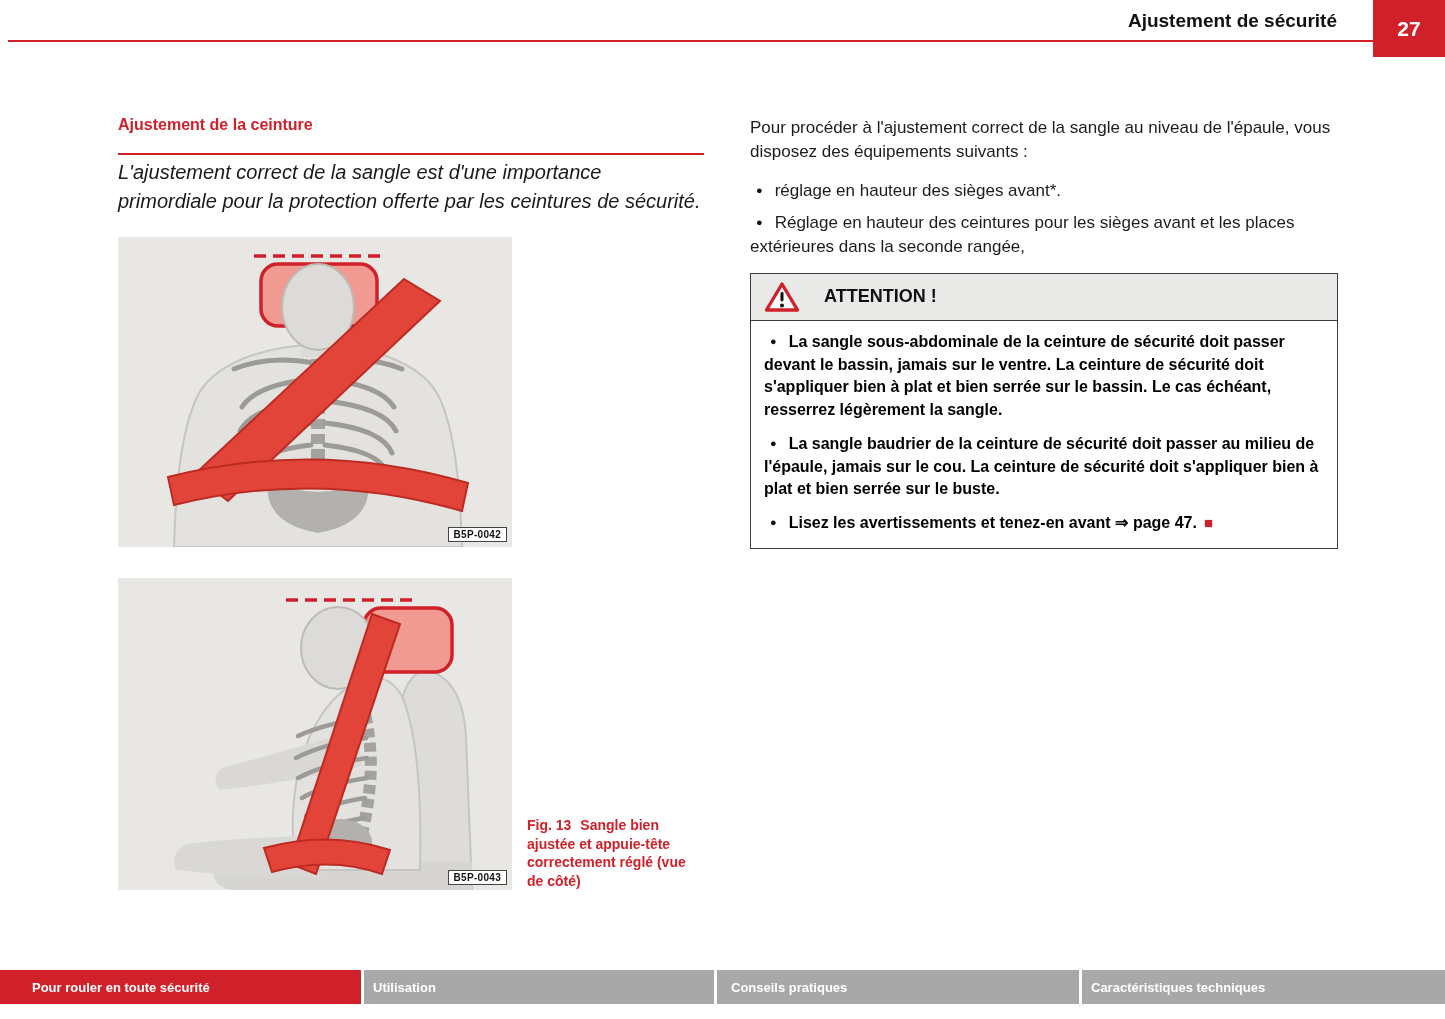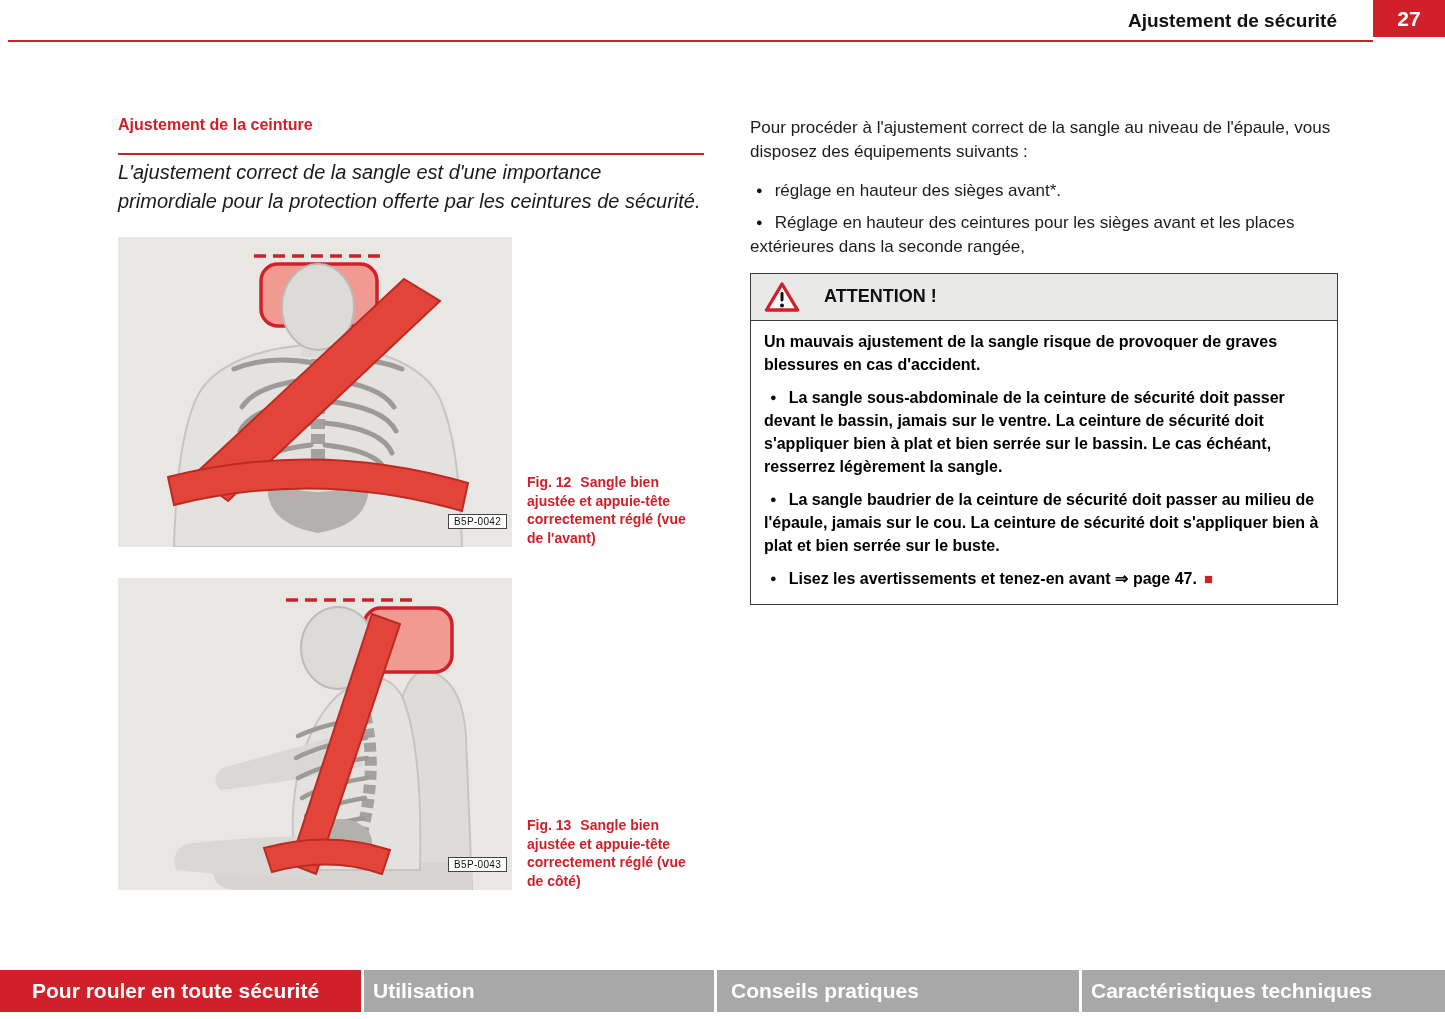--- a/index.html
+++ b/index.html
@@ -14,36 +14,36 @@
   body{
     width:1445px;height:1019px;position:relative;overflow:hidden;
     background:#ffffff;
     font-family:"Liberation Sans", sans-serif;
     color:var(--ink);
   }
   .abs{position:absolute;}
 
   
   #header-title{top:10px;right:108px;font-size:19px;font-weight:bold;color:#111;}
-  #page-number{top:0;right:0;width:72px;height:37px;background:var(--red);
+  #page-number{top:0;right:0;width:72px;height:57px;background:var(--red);
     color:#fff;font-size:21px;font-weight:bold;display:flex;align-items:center;justify-content:center;}
   #header-rule{top:40px;left:8px;width:1365px;height:2px;background:var(--red);}
 
   
   #left-col{left:118px;top:116px;width:586px;}
   .section-title{color:var(--red);font-size:16px;font-weight:bold;margin:0 0 3px 0;
     padding-bottom:19px;border-bottom:2px solid var(--red);}
   .intro-italic{font-style:italic;font-size:20px;line-height:1.45;margin:0 0 21px 0;color:#1a1a1a;}
 
   .figure-row{display:flex;align-items:flex-end;}
   .figure-row.second{margin-top:31px;}
   .figure-image{position:relative;flex:0 0 auto;width:394px;background:#e8e7e4;}
   .figure-image svg{display:block;}
-  .img-code{position:absolute;right:5px;bottom:18px;background:#fff;border:1px solid #444;
-    font-size:10px;font-weight:normal;padding:1px 5px;letter-spacing:.3px;color:#111;}
+  .img-code{position:absolute;right:5px;bottom:5px;background:#fff;border:1px solid #444;
+    font-size:10px;font-weight:bold;padding:1px 5px;letter-spacing:.3px;color:#111;}
   .figure-caption{margin-left:15px;width:177px;color:var(--red);font-size:14px;font-weight:bold;line-height:1.32;}
   .figure-caption .fig-label{margin-right:9px;}
 
   
   #right-col{left:750px;top:116px;width:588px;font-size:17px;line-height:1.4;}
   #right-col .r-intro{margin:0 0 15px 0;}
   .bullet-line{margin:0 0 9px 0;}
   .blt{display:inline-block;margin:0 12px 0 6px;font-size:11px;vertical-align:2px;color:#111;}
   .blt::before{content:"\25CF";}
 
@@ -51,22 +51,22 @@
   .attention-header{background:#e9e9e8;border-bottom:1px solid #3c3c3c;
     display:flex;align-items:center;gap:24px;padding:7px 13px;}
   .attention-title{font-size:18px;font-weight:bold;color:#111;}
   .attention-body{padding:10px 13px 13px 13px;font-weight:bold;font-size:16px;line-height:1.42;color:#000;}
   .attention-body p{margin:0 0 11px 0;}
   .attention-body p:last-child{margin-bottom:0;}
   .page-ref{color:#000;}
   .end-marker{color:var(--red);margin-left:7px;font-size:15px;}
 
   
-  .footer-tab{position:absolute;top:970px;height:42px;display:flex;align-items:center;
-    color:#fff;font-weight:bold;font-size:21px;background:var(--footer-gray);}
+  .footer-tab{position:absolute;top:970px;height:34px;display:flex;align-items:center;
+    color:#fff;font-weight:bold;font-size:13px;background:var(--footer-gray);}
   #ftab0{left:0;width:361px;background:var(--red);padding-left:32px;}
   #ftab1{left:364px;width:350px;padding-left:9px;}
   #ftab2{left:717px;width:362px;padding-left:14px;}
   #ftab3{left:1082px;width:363px;padding-left:9px;}
 </style>
 </head>
 <body>
 
 <div class="abs" id="header-title">Ajustement de sécurité</div>
 <div class="abs" id="page-number">27</div>
@@ -97,23 +97,20 @@
           <path d="M193,186 Q 136,192 126,216"></path>
             <path d="M207,186 Q 264,192 274,216"></path>
           <path d="M193,208 Q 140,214 132,234"></path>
             <path d="M207,208 Q 260,214 268,234"></path>
         </g>
         <path d="M150,242 Q 200,268 250,242 Q 256,286 200,296 Q 144,286 150,242 Z" fill="#b2b1ae"></path>
         <polygon points="286,42 322,64 110,264 76,238" fill="#e2443a" stroke="#bd2a22" stroke-width="2"></polygon>
         <path d="M50,240 Q 200,202 350,246 L 344,274 Q 200,232 56,268 Z" fill="#e2443a" stroke="#bd2a22" stroke-width="2"></path>
       </svg>
       <div class="img-code">B5P-0042</div>
-    </div>
-    <div class="figure-caption">
-      <span class="fig-label">Fig. 12</span><span>Sangle bien ajustée et appuie-tête correctement réglé (vue de l'avant)</span>
     </div>
   </div>
 
   <div class="figure-row second">
     <div class="figure-image">
       <svg width="394" height="312" viewBox="0 0 394 312">
         <rect width="394" height="312" fill="#e8e7e4"></rect>
         <path d="M306,92 Q 344,98 348,158 L 354,312 L 262,312 L 280,140 Q 286,98 306,92 Z" fill="#dddcd9" stroke="#c6c5c2" stroke-width="2"></path>
         <path d="M96,284 Q 90,312 120,312 L 354,312 L 354,284 Z" fill="#d6d5d2"></path>
         <rect x="246" y="30" width="88" height="64" rx="17" fill="#f19a92" stroke="#d0202a" stroke-width="3.5"></rect>
@@ -155,21 +152,20 @@
   <div class="attention">
     <div class="attention-header">
       <svg width="36" height="32" viewBox="0 0 36 32">
         <path d="M18 3 L33.5 29 L2.5 29 Z" fill="#ffffff" stroke="#d0202a" stroke-width="3.4" stroke-linejoin="round"></path>
         <rect x="16.5" y="11" width="3" height="9.5" rx="1.4" fill="#111"></rect>
         <circle cx="18" cy="24.5" r="2" fill="#111"></circle>
       </svg>
       <span class="attention-title">ATTENTION !</span>
     </div>
     <div class="attention-body">
-      <p>Un mauvais ajustement de la sangle risque de provoquer de graves blessures en cas d'accident.</p>
       <p><span class="blt"></span><span>La sangle sous-abdominale de la ceinture de sécurité doit passer devant le bassin, jamais sur le ventre. La ceinture de sécurité doit s'appliquer bien à plat et bien serrée sur le bassin. Le cas échéant, resserrez légèrement la sangle.</span></p>
       <p><span class="blt"></span><span>La sangle baudrier de la ceinture de sécurité doit passer au milieu de l'épaule, jamais sur le cou. La ceinture de sécurité doit s'appliquer bien à plat et bien serrée sur le buste.</span></p>
       <p><span class="blt"></span><span>Lisez les avertissements et tenez-en avant</span>&nbsp;<span class="page-ref">⇒ page 47.</span><span class="end-marker">■</span></p>
     </div>
   </div>
 
 </div>
 
 <div class="footer-tab" id="ftab0">
   <span>Pour rouler en toute sécurité</span>

